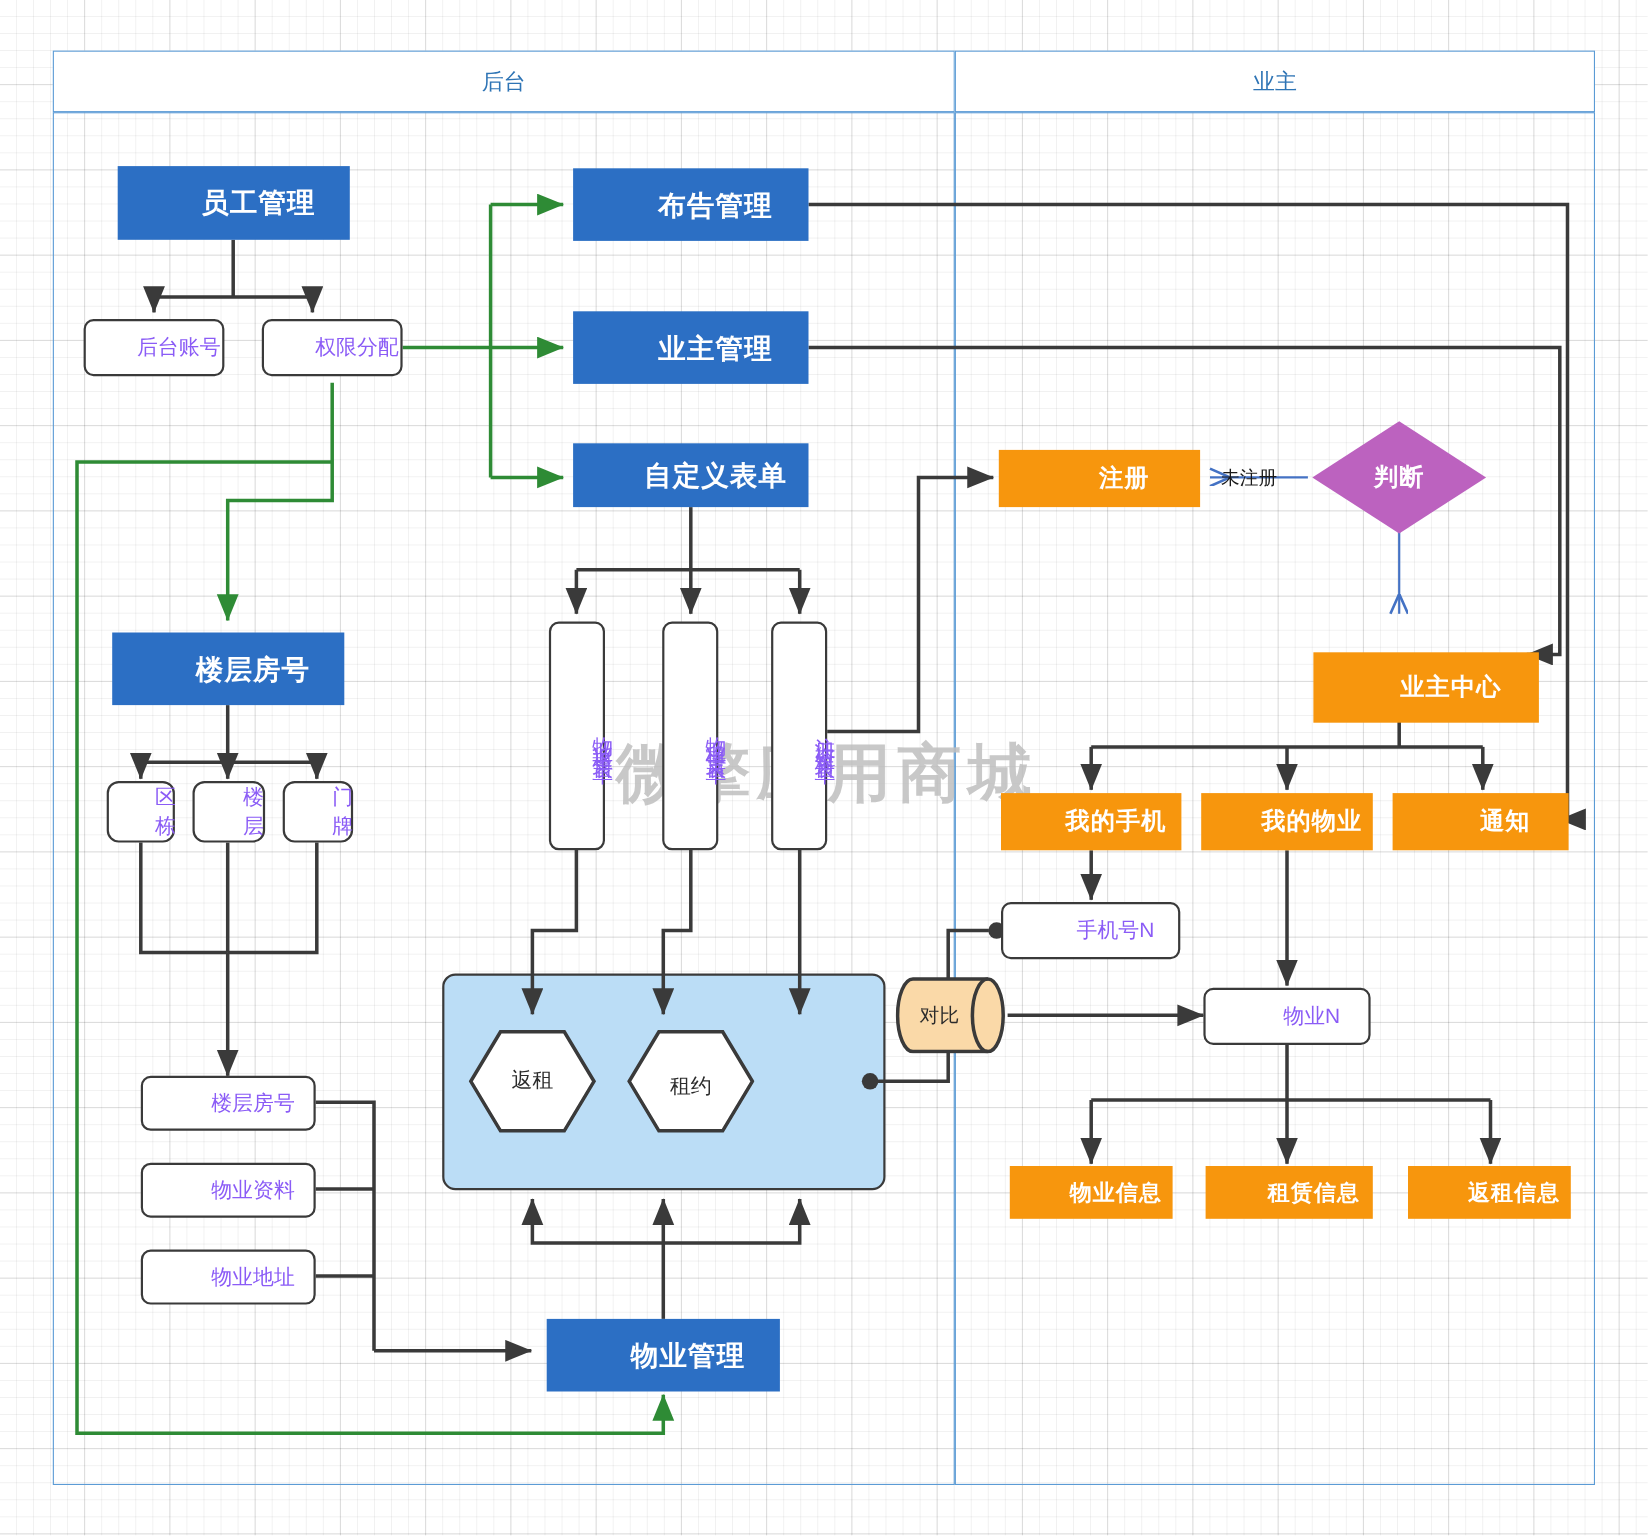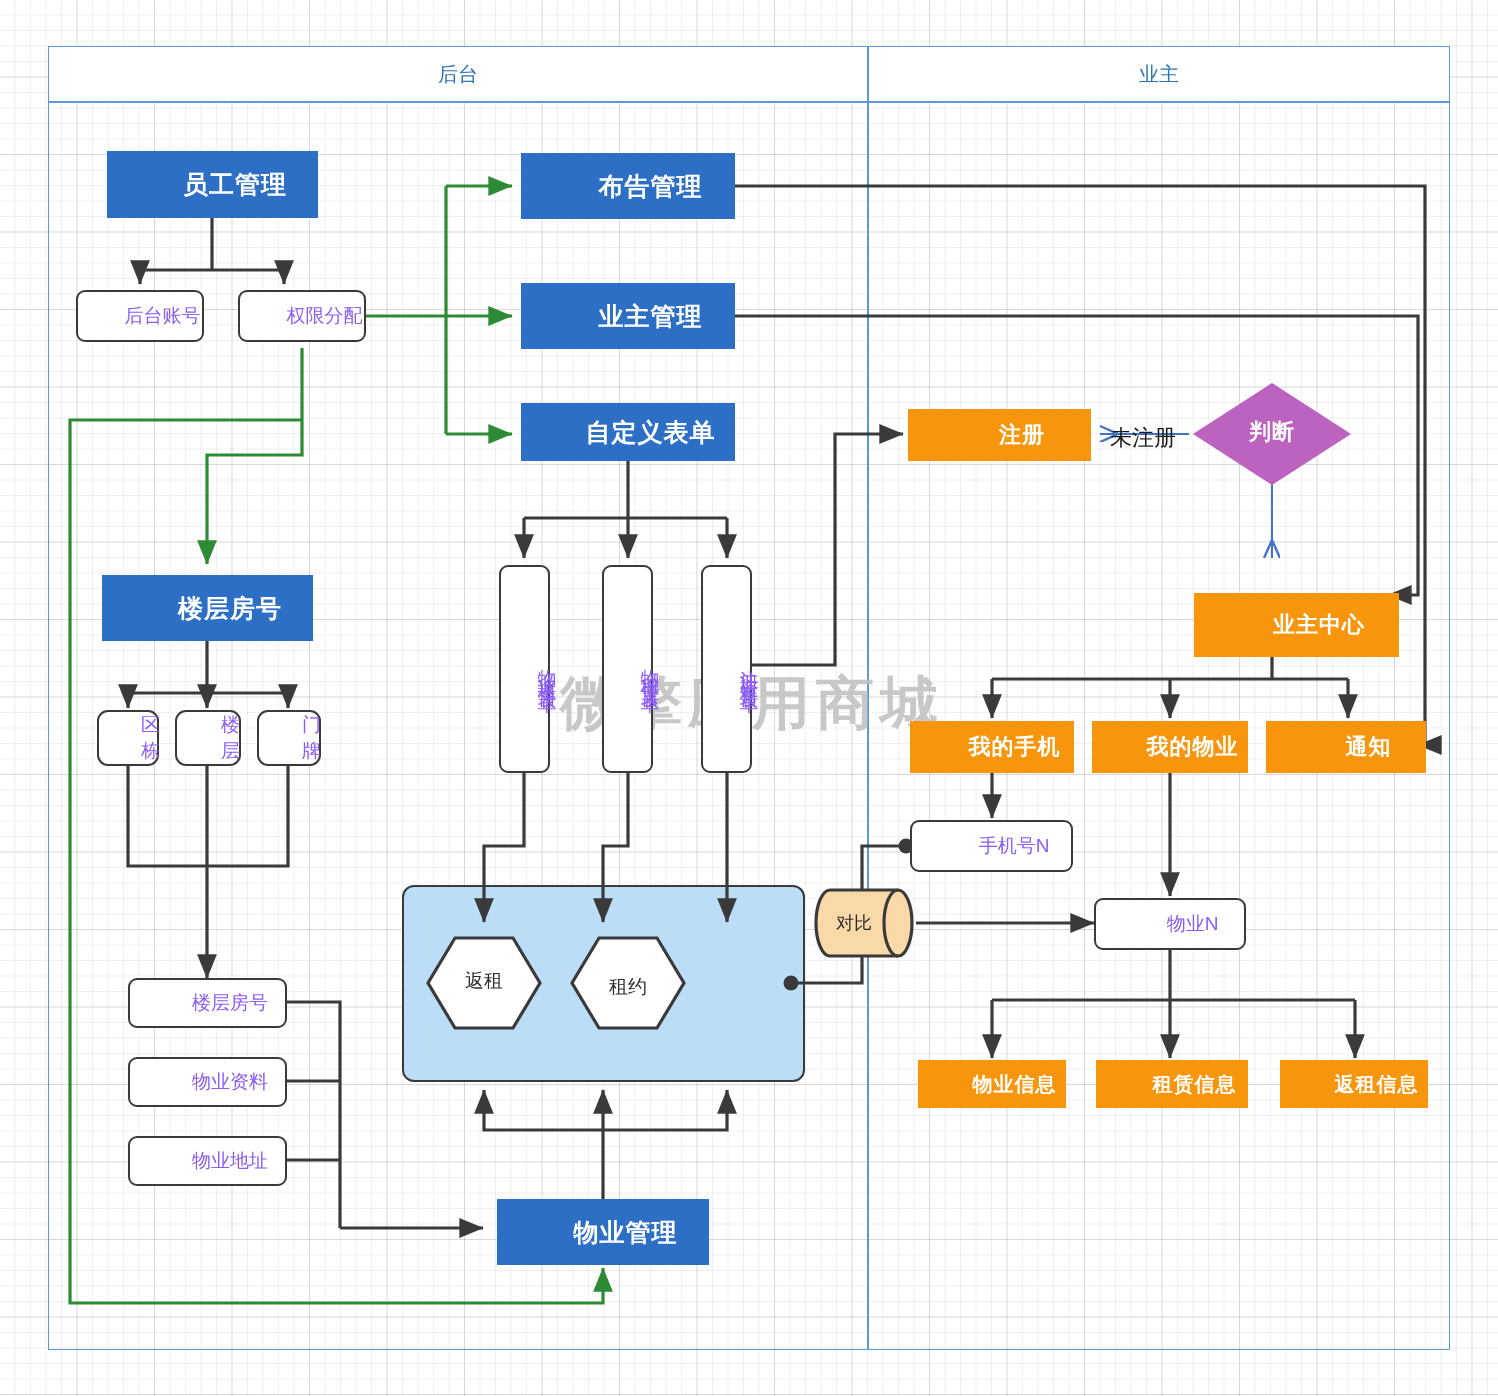--- a/index.html
+++ b/index.html
@@ -26,25 +26,25 @@
   .orange{background:#F7960D;color:#ffffff;font-size:22px;font-weight:bold;letter-spacing:1px;}
   .orange.small{font-size:20px;}
   .plain{background:#ffffff;border:2.6px solid #3a3a3a;border-radius:9px;color:#8b5cf6;font-size:19px;}
   .plain.tight{border-radius:11px;}
   .vert{writing-mode:vertical-rl;text-orientation:upright;letter-spacing:5px;line-height:1.05;font-size:19px;}
   .lane{position:absolute;box-sizing:border-box;border:1.6px solid #5B9BD5;}
   .lane-head{position:absolute;box-sizing:border-box;border:1.6px solid #5B9BD5;background:#ffffff;
     display:flex;align-items:center;justify-content:center;color:#2E74B5;font-size:20px;}
   .hexwrap{position:absolute;}
   .hexlabel{position:absolute;left:0;top:0;width:100%;height:100%;display:flex;align-items:center;
-    justify-content:center;text-align:center;font-size:19px;color:#2b2b2b;line-height:1.12;font-family:Liberation Mono, monospace;}
+    justify-content:center;text-align:center;font-size:19px;color:#2b2b2b;line-height:1.12;}
   .bluebox-bg{position:absolute;background:#BBDDF6;border:2.6px solid #3a3a3a;border-radius:12px;box-sizing:border-box;}
   .watermark{position:absolute;color:#bfbfbf;font-size:58px;letter-spacing:6px;font-weight:bold;
     white-space:nowrap;opacity:.85;}
-  .edgelabel{position:absolute;background:transparent;color:#1a1a1a;font-size:22px;white-space:nowrap;font-family:Liberation Serif, serif;}
+  .edgelabel{position:absolute;background:transparent;color:#1a1a1a;font-size:17px;white-space:nowrap;font-family:Liberation Serif, serif;}
   .cyl-label{position:absolute;font-size:18px;color:#2b2b2b;}
 </style>
 </head>
 <body>
 
 <div id="stage">
 
   <div class="lane-head" style="left:48px;top:46px;width:820px;height:56px;">
     <span>后台</span>
   </div>

